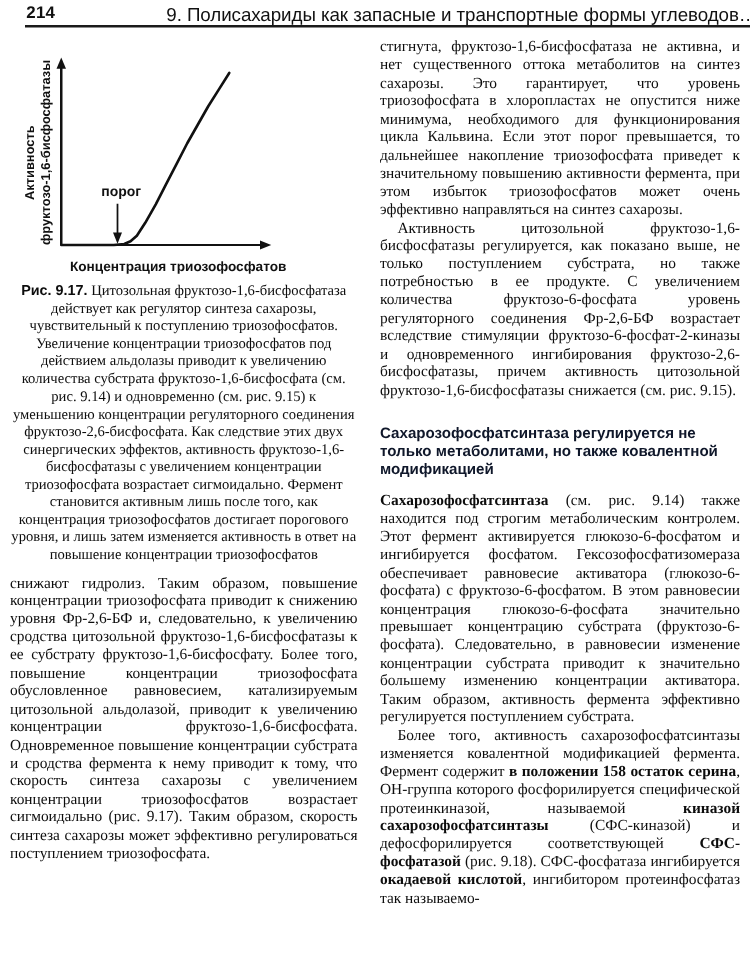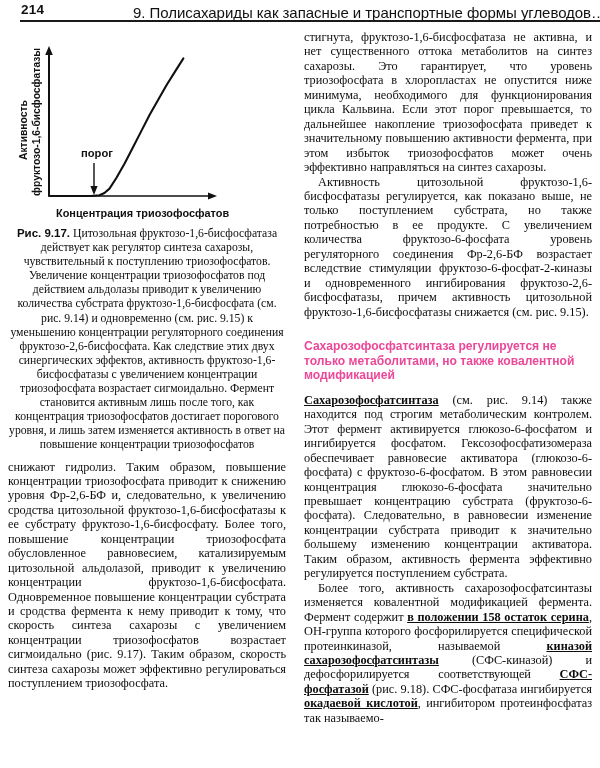--- a/index.html
+++ b/index.html
@@ -115,26 +115,26 @@
     margin-top: 0;
   }
 
   
   h2.section-head {
     margin: 0;
     font-family: "Liberation Sans", sans-serif;
     font-weight: bold;
     font-size: 12.1px;
     line-height: 14.6px;
-    color: #ec4899;
+    color: #0f172a;
   }
   #right-column .gap-before-head { height: 20px; }
   #right-column .gap-after-head  { height: 10px; }
 
-  b.tight { font-weight: bold; text-decoration: underline; }
+  b.tight { font-weight: bold; }
 </style>
 </head>
 <body>
 
 <div id="page-header">
   <div id="page-number">214</div>
   <div id="header-title">9. Полисахариды как запасные и транспортные формы углеводов…</div>
   <div id="header-rule"></div>
 </div>
 

